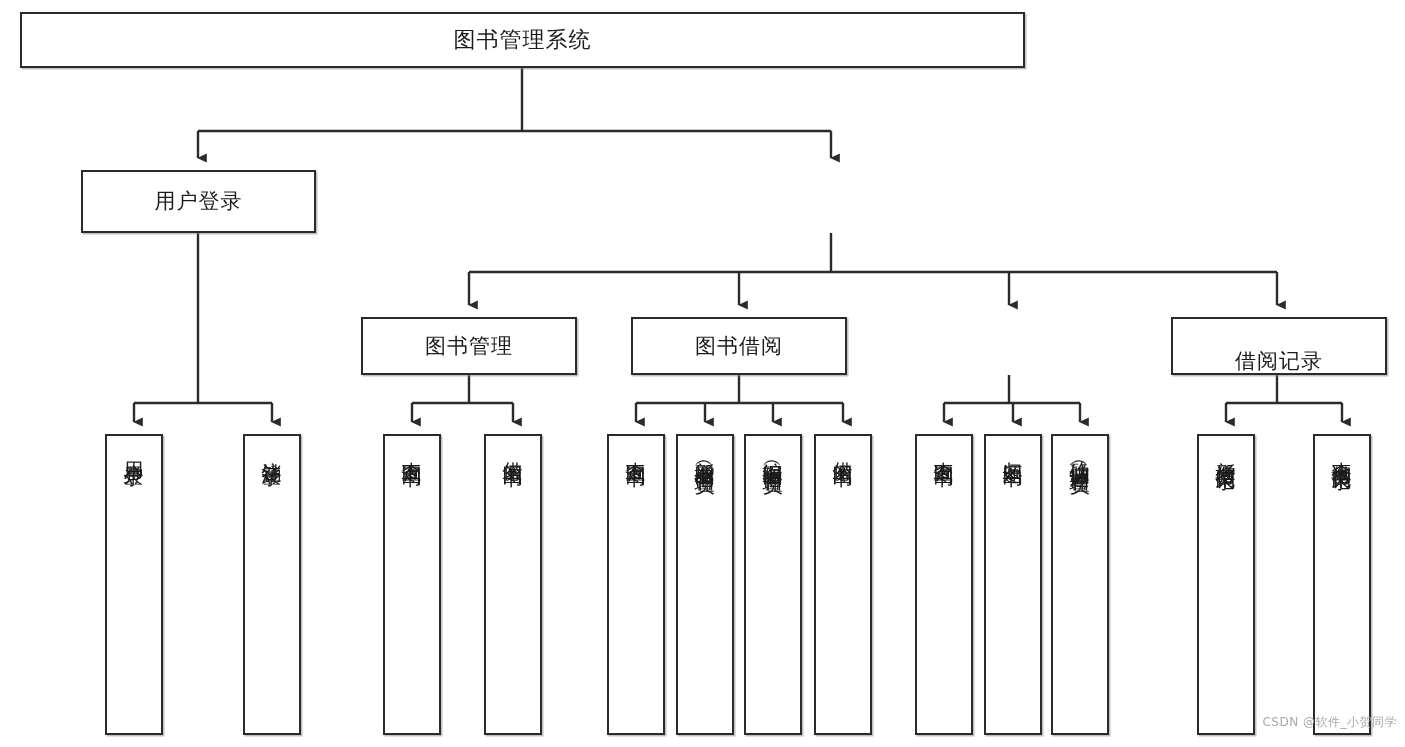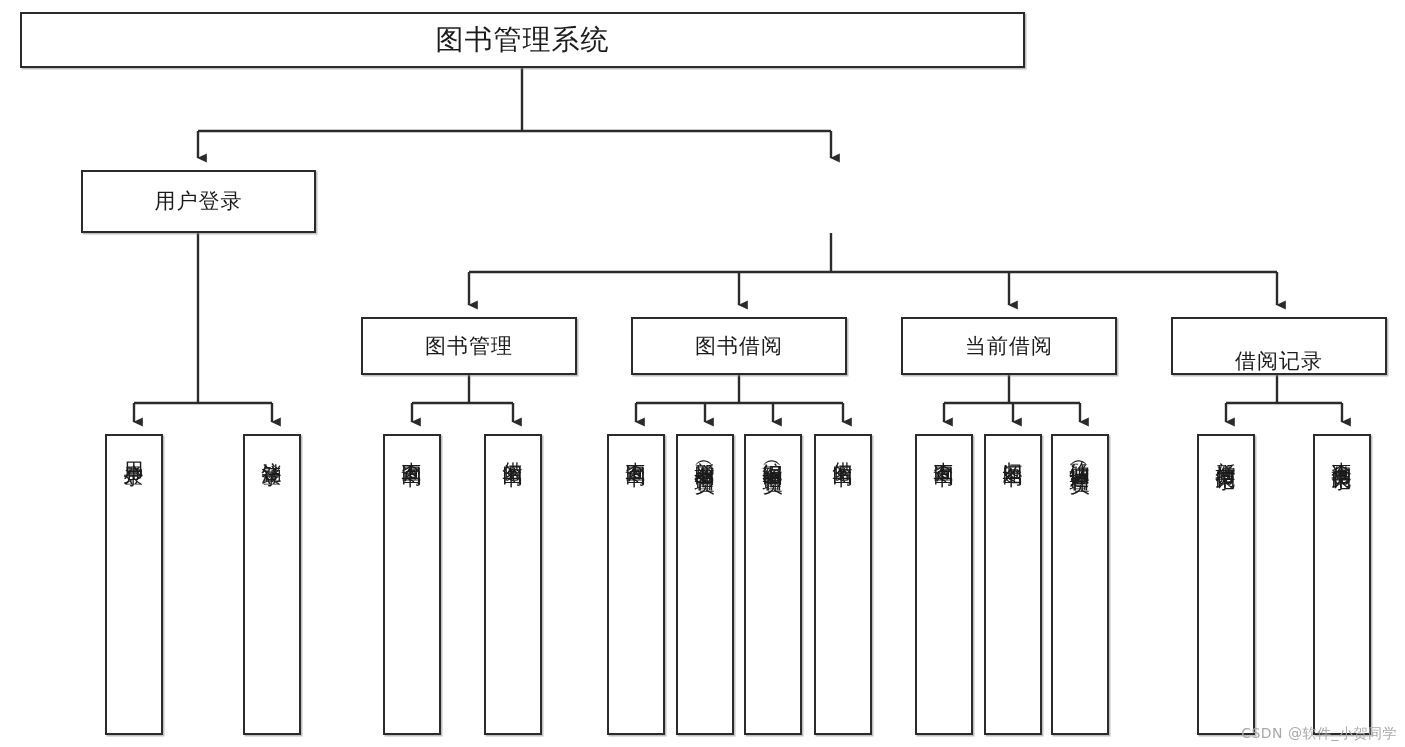--- a/index.html
+++ b/index.html
@@ -42,43 +42,43 @@
   }
   .node .label {
     font-size: 21px;
     line-height: 1.15;
     letter-spacing: 1px;
     color: #1b1b1b;
     white-space: nowrap;
     text-align: center;
   }
   
-  .node.root .label { font-size: 28px; }
+  .node.root .label { font-size: 22px; }
 
   
   .node.leaf {
     align-items: flex-start;
     justify-content: center;
     padding-top: 10px;
   }
   .node.leaf .label {
     font-size: 20px;
     letter-spacing: 2px;
     writing-mode: vertical-rl;
     text-orientation: upright;
     white-space: normal;
     line-height: 1.0;
     max-height: 100%;
   }
   
   #watermark {
     position: absolute;
     right: 8px;
-    bottom: 4px;
-    font-size: 14px;
+    bottom: 16px;
+    font-size: 12px;
     color: #a9a9a9;
     letter-spacing: 0.5px;
     z-index: 5;
     white-space: nowrap;
   }
 </style>
 </head>
 <body>
 
 <div id="canvas">
@@ -143,23 +143,20 @@
 
 
   <div class="node" style="left:361px; top:317px; width:216px; height:58px;">
     <span class="label">图书管理</span>
   </div>
 
   <div class="node" style="left:631px; top:317px; width:216px; height:58px;align-items:center;">
     <span class="label">图书借阅</span>
   </div>
 
-  <div class="node" style="left:901px; top:317px; width:216px; height:58px;">
-    <span class="label">当前借阅</span>
-  </div>
 
   <div class="node" style="left:1171px; top:317px; width:216px; height:58px;align-items:flex-end;">
     <span class="label">借阅记录</span>
   </div>
 
   <div class="node leaf" style="left:105px; top:434px; width:58px; height:301px;">
     <span class="label">用户登录</span>
   </div>
 
   <div class="node leaf" style="left:243px; top:434px; width:58px; height:301px;">

